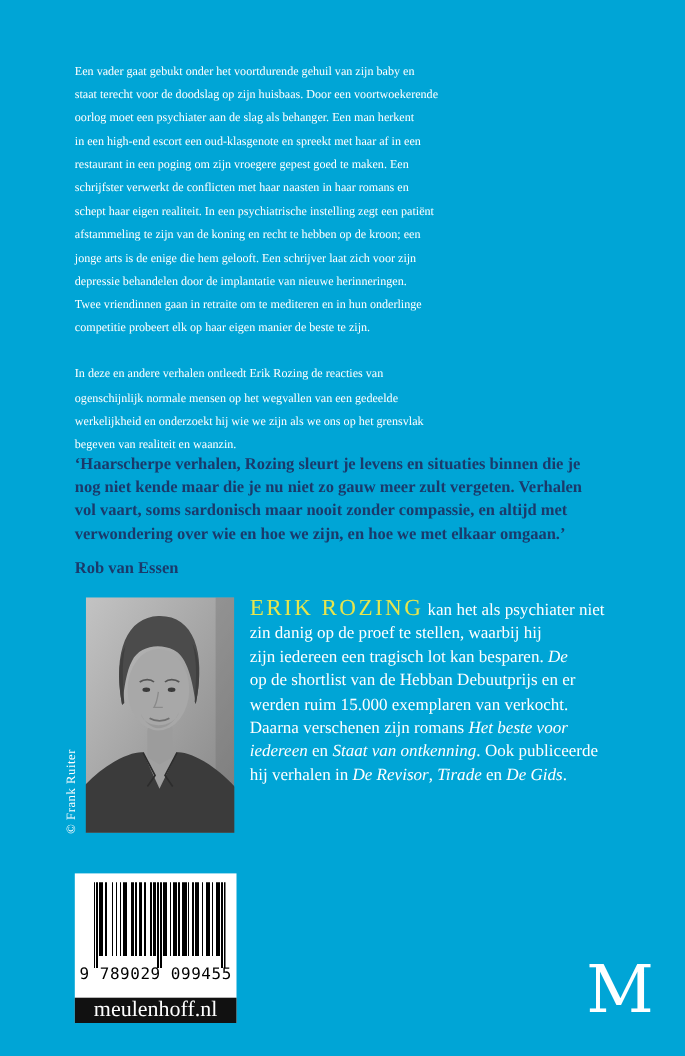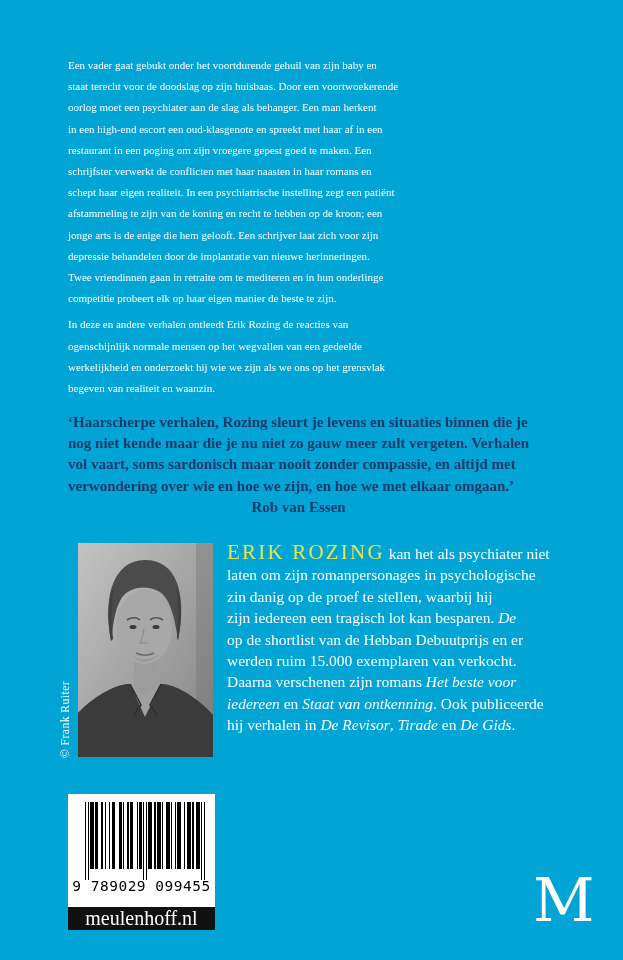--- a/index.html
+++ b/index.html
@@ -18,28 +18,28 @@
     background:var(--color-background);
     overflow:hidden;
     font-family:"Liberation Serif", serif;
     color:var(--color-body_text);
   }
   .synopsis{
     position:absolute;left:68px;top:55px;
     font-size:11px;line-height:21.2px;
     white-space:nowrap;
   }
-  .synopsis .para2{margin-top:5px;}
+  .synopsis .para2{margin-top:21px;}
   .quote{
     position:absolute;left:68px;top:412px;
     font-size:15px;line-height:21.2px;font-weight:bold;
     color:var(--color-quote_text);
     white-space:nowrap;
   }
-  .quote .attribution{margin-top:0;text-align:center;}
+  .quote .attribution{margin-top:10px;}
   .author-photo{
     position:absolute;left:78px;top:543px;width:135px;height:214px;
   }
   .photo-credit{
     position:absolute;left:59px;top:758px;
     transform:rotate(-90deg);transform-origin:0 0;
     font-size:11.5px;letter-spacing:0.5px;white-space:nowrap;
     color:var(--color-body_text);
   }
   .bio{
@@ -117,21 +117,20 @@
       <path d="M72,77 C75,74 81,74 85,77" stroke="#555" stroke-width="1.6" fill="none"></path>
       <path d="M66,86 C65,93 64,97 62,100 L70,100" stroke="#8a8a8a" stroke-width="1.2" fill="none"></path>
       <path d="M58,110 C63,113 71,113 76,110" stroke="#6f6f6f" stroke-width="1.6" fill="none"></path>
     </svg>
   </div>
 
   <div class="photo-credit">© Frank Ruiter</div>
 
   <div class="bio">
       <div><span class="bio-caps">ERIK ROZING</span><span> kan het als psychiater niet</span></div>
-      <div><span>laten om zijn romanpersonages in psychologische</span></div>
       <div><span>zin danig op de proef te stellen, waarbij hij</span></div>
       <div><span>zijn iedereen een tragisch lot kan besparen. </span><span class="bio-i">De</span></div>
       <div><span>op de shortlist van de Hebban Debuutprijs en er</span></div>
       <div><span>werden ruim 15.000 exemplaren van verkocht.</span></div>
       <div><span>Daarna verschenen zijn romans </span><span class="bio-i">Het beste voor</span></div>
       <div><span class="bio-i">iedereen</span><span> en </span><span class="bio-i">Staat van ontkenning</span><span>. Ook publiceerde</span></div>
       <div><span>hij verhalen in </span><span class="bio-i">De Revisor</span><span>, </span><span class="bio-i">Tirade</span><span> en </span><span class="bio-i">De Gids</span><span>.</span></div>
     </div>
 
   <div class="barcode-box">

